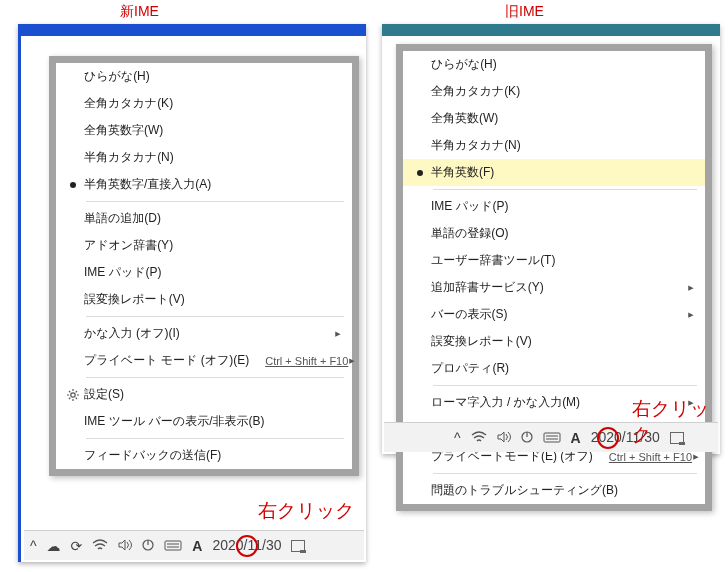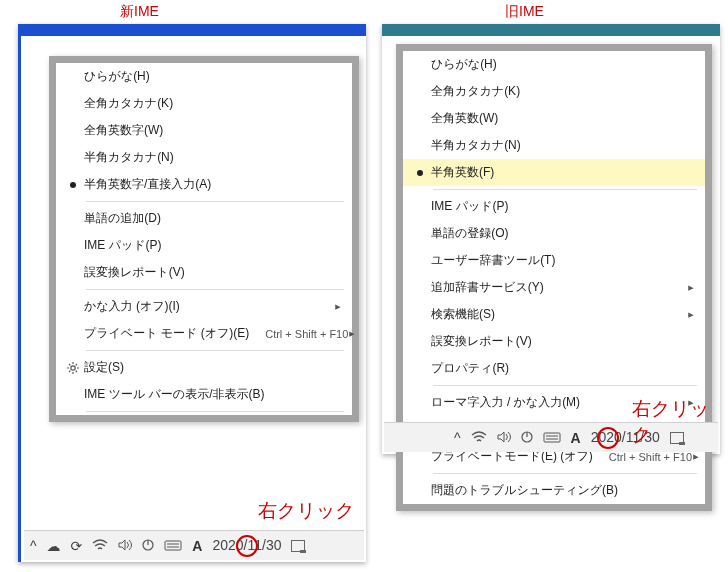--- a/index.html
+++ b/index.html
@@ -49,20 +49,21 @@
       display: inline-flex;
       align-items: center;
       justify-content: center;
       flex-shrink: 0;
     }
     .menu-item .label { flex: 1; }
     .menu-item .hint {
       color: #555;
       font-size: 11px;
       margin-left: 16px;
+      text-decoration: underline;
     }
     .menu-item .arrow {
       margin-left: auto;
       font-size: 10px;
       color: #555;
     }
     .sep {
       height: 1px;
       background: #dcdcdc;
       margin: 3px 8px 3px 30px;
@@ -152,20 +153,24 @@
       <div class="menu-item">
         <span class="icon-slot">
           <span class="bullet"></span>
         </span>
         <span class="label">半角英数字/直接入力(A)</span>
       </div>
       <div class="sep"></div>
       <div class="menu-item">
         <span class="icon-slot"></span>
         <span class="label">単語の追加(D)</span>
+      </div>
+      <div class="menu-item">
+        <span class="icon-slot"></span>
+        <span class="label">アドオン辞書(Y)</span>
       </div>
       <div class="menu-item">
         <span class="icon-slot"></span>
         <span class="label">IME パッド(P)</span>
       </div>
       <div class="menu-item">
         <span class="icon-slot"></span>
         <span class="label">誤変換レポート(V)</span>
       </div>
       <div class="sep"></div>
@@ -197,20 +202,24 @@
             </g>
           </svg>
         </span>
         <span class="label">設定(S)</span>
       </div>
       <div class="menu-item">
         <span class="icon-slot"></span>
         <span class="label">IME ツール バーの表示/非表示(B)</span>
       </div>
       <div class="sep"></div>
+      <div class="menu-item">
+        <span class="icon-slot"></span>
+        <span class="label">フィードバックの送信(F)</span>
+      </div>
     </div>
 
   <div class="taskbar" style="left:3px; bottom:2px; right:2px; height:30px;">
     <span class="glyph">^</span>
     <span class="glyph">☁</span>
     <span class="glyph">⟳</span>
     <span class="glyph">
       <svg viewBox="0 0 16 12" width="16" height="12">
           <path d="M1 4 q7 -6 14 0 M3 7 q5 -4 10 0 M6 10 q2 -2 4 0" stroke="#555" fill="none" stroke-width="1.3"></path>
         </svg>
@@ -280,21 +289,21 @@
         <span class="icon-slot"></span>
         <span class="label">ユーザー辞書ツール(T)</span>
       </div>
       <div class="menu-item">
         <span class="icon-slot"></span>
         <span class="label">追加辞書サービス(Y)</span>
         <span class="arrow" style="transform: scale(0.7);">▶</span>
       </div>
       <div class="menu-item">
         <span class="icon-slot"></span>
-        <span class="label">検索機能(S)</span>
+        <span class="label">バーの表示(S)</span>
         <span class="arrow" style="transform: scale(0.7);">▶</span>
       </div>
       <div class="menu-item">
         <span class="icon-slot"></span>
         <span class="label">誤変換レポート(V)</span>
       </div>
       <div class="menu-item">
         <span class="icon-slot"></span>
         <span class="label">プロパティ(R)</span>
       </div>

